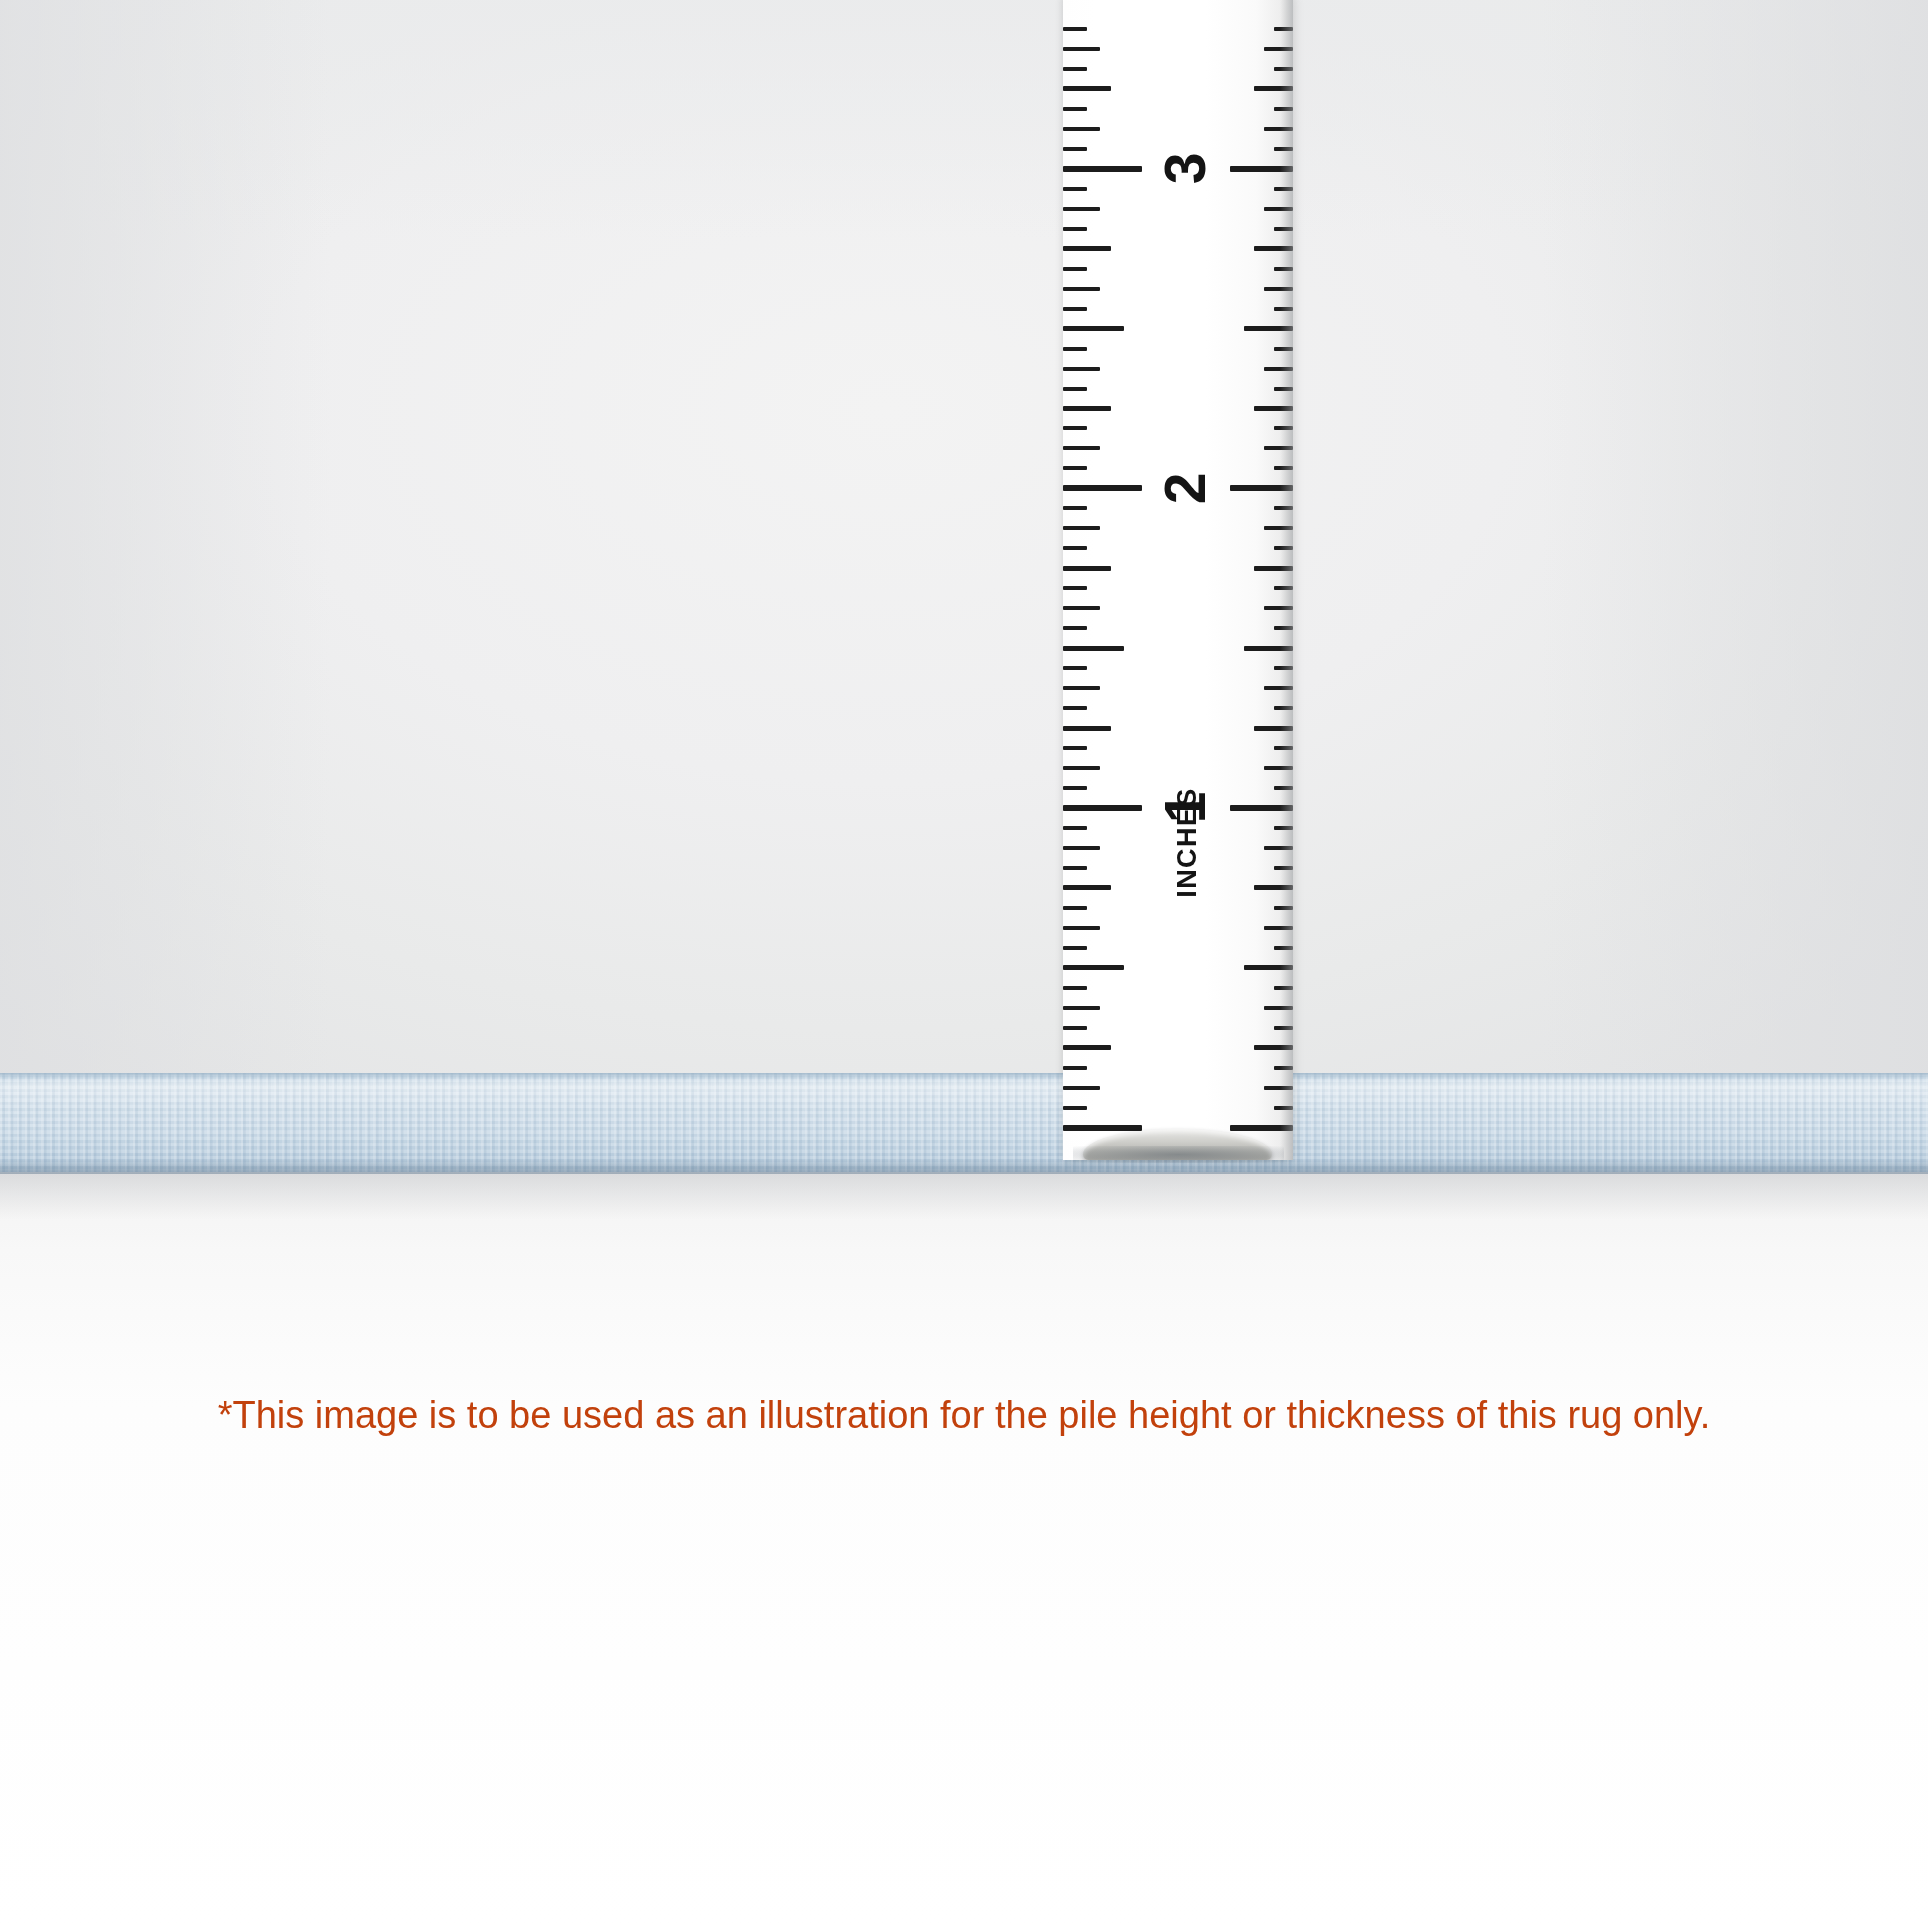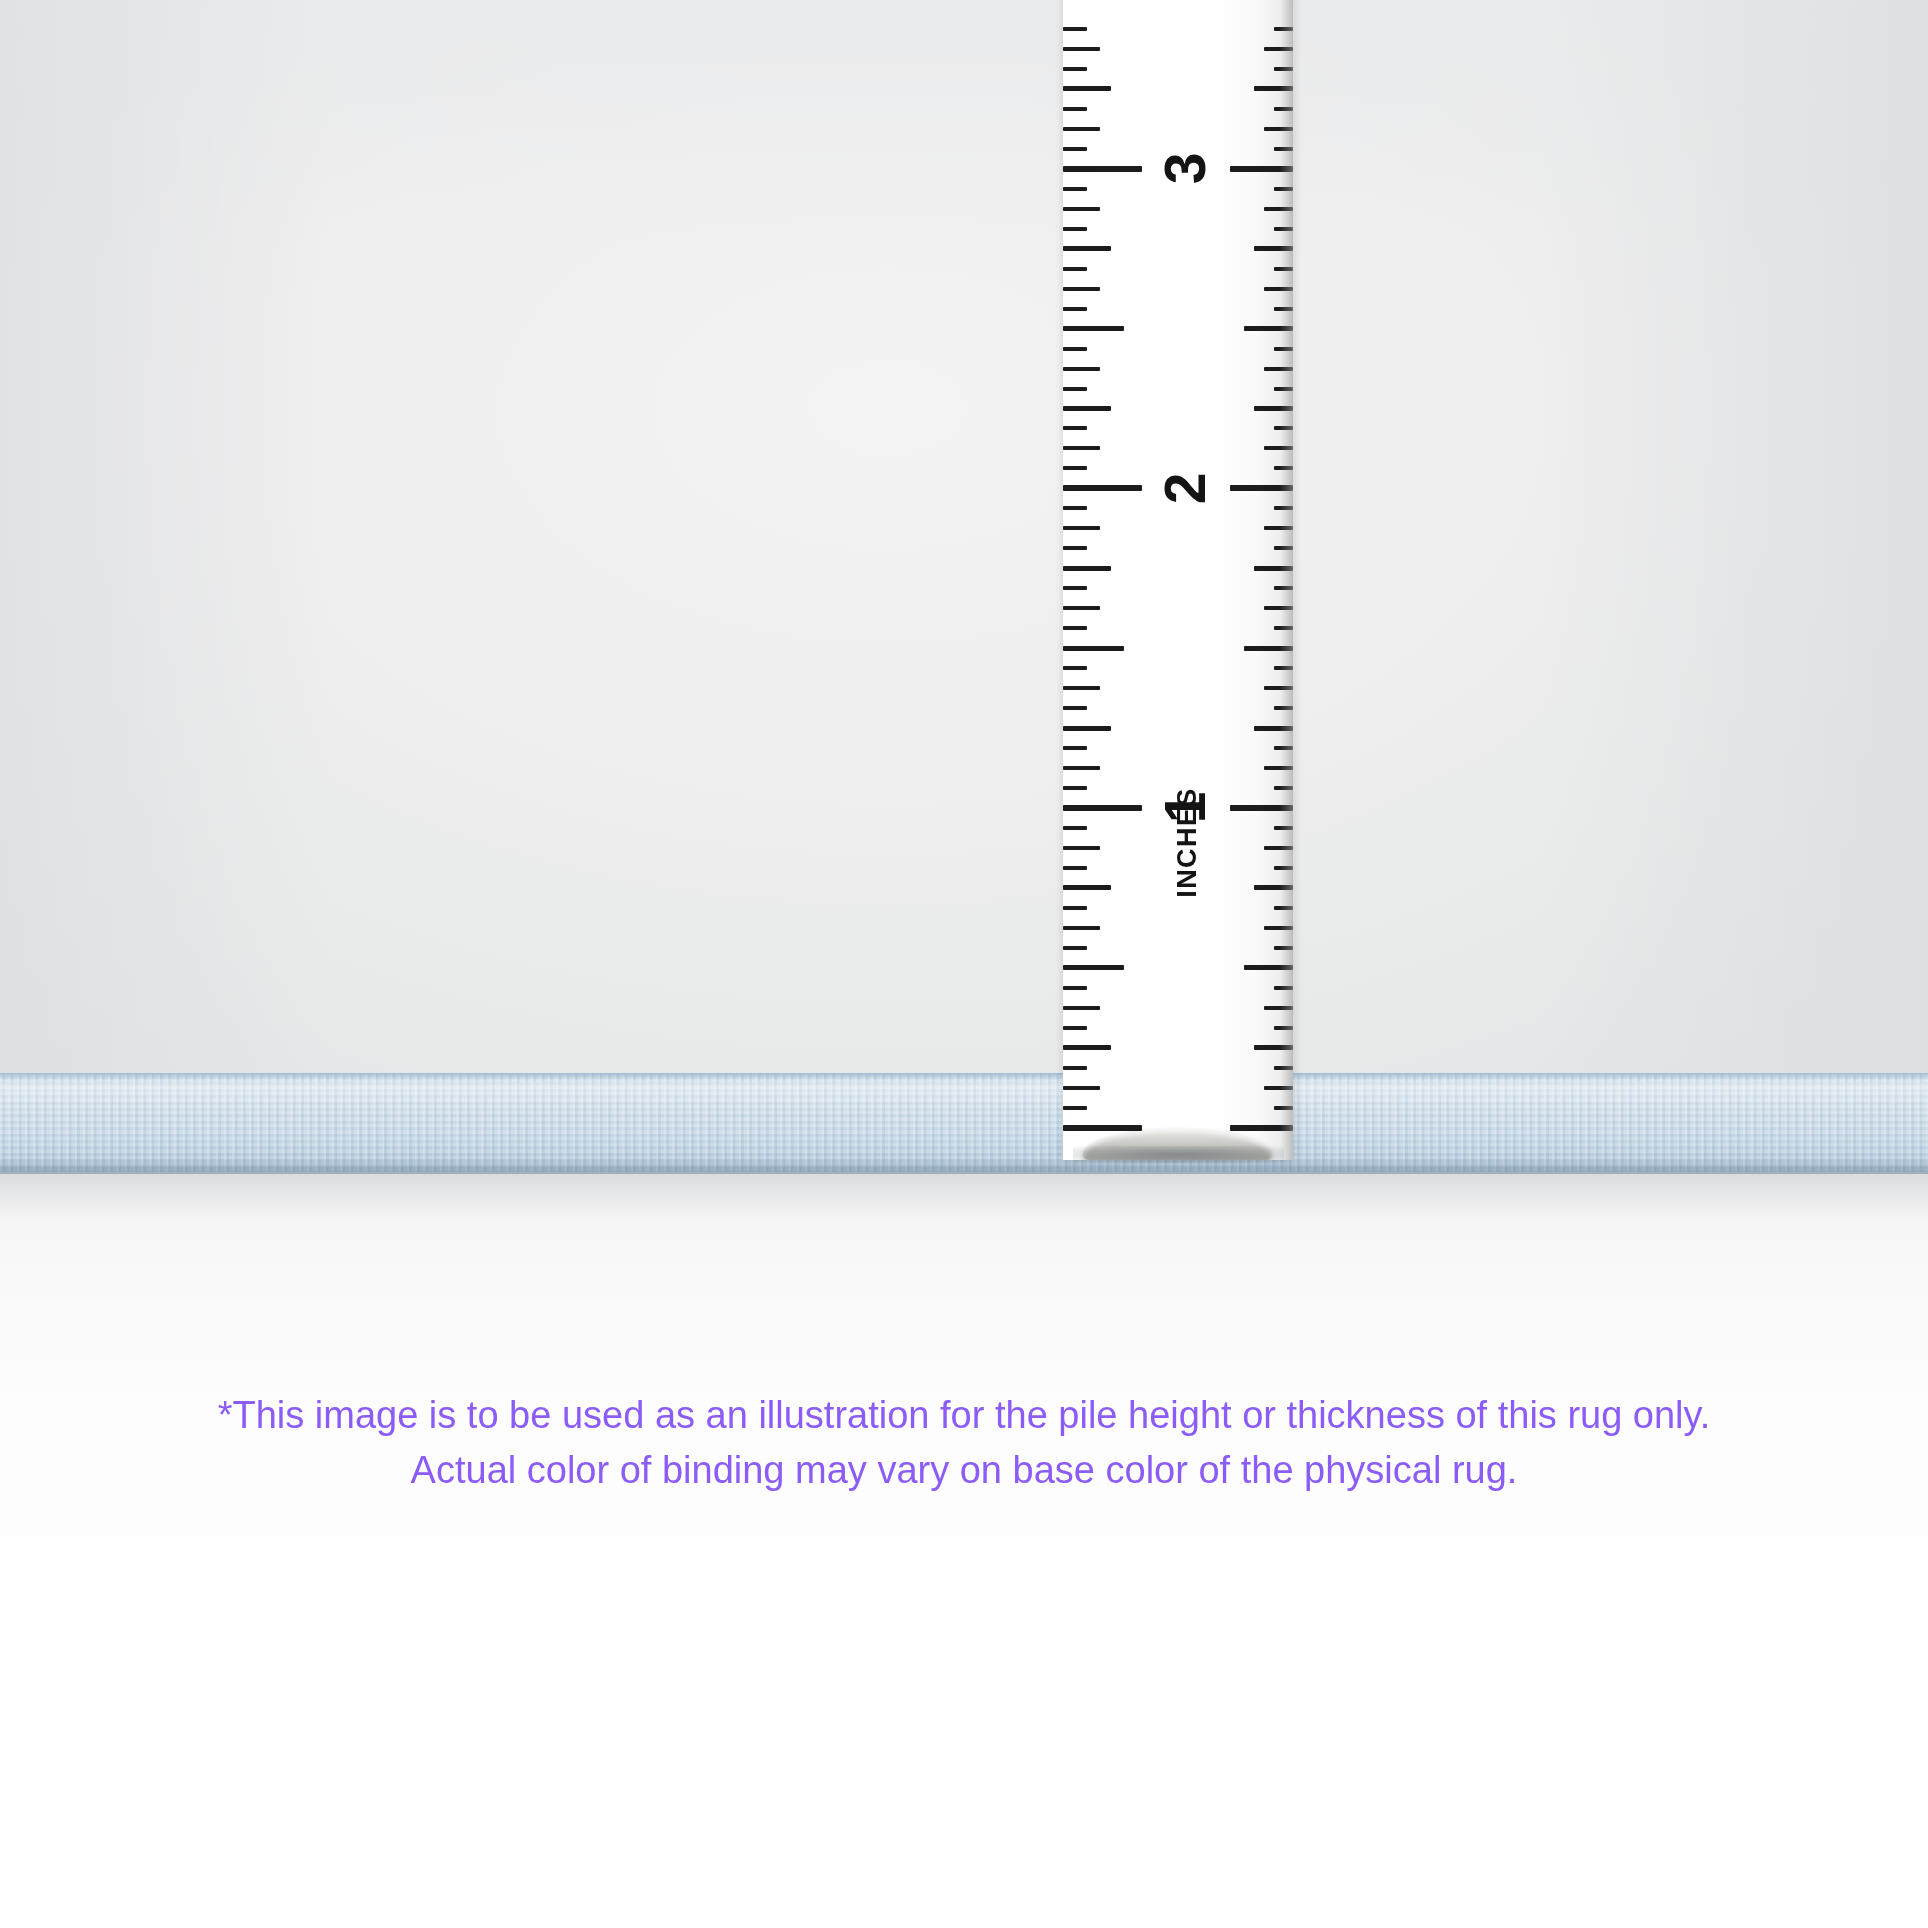--- a/index.html
+++ b/index.html
@@ -224,21 +224,21 @@
     background: linear-gradient(to left, rgba(160,162,165,0.55), rgba(160,162,165,0));
   }
 
   
   .caption {
     position: absolute;
     left: 0;
     top: 1388px;
     width: 1928px;
     text-align: center;
-    color: #8b5cf6;
+    color: #c2410c;
     font-family: "Liberation Sans", sans-serif;
     font-size: 38px;
     line-height: 55px;
     font-weight: 400;
   }
   .caption-line {
     display: block;
   }
 </style>
 </head>
@@ -381,17 +381,16 @@
         <div class="num" style="left: 90px; top: 134px; width: 64px; height: 77px; line-height: 77px; text-align: center;">3</div>
         <div class="inches-label" style="left: 51px; top: 828px; width: 147px; height: 37px; line-height: 37px; text-align: center;">INCHES</div>
       </div>
     <div class="ruler-side-shadow"></div>
     <div class="ruler-tip"></div>
   </div>
   <div class="ruler-tip-shadow" style="left:1073px; top:1146px;"></div>
 
   <div class="caption">
     <span class="caption-line">*This image is to be used as an illustration for the pile height or thickness of this rug only.</span>
-    <span class="caption-line">Actual color of binding may vary on base color of the physical rug.</span>
   </div>
 
 </div>
 
 
 </body></html>

